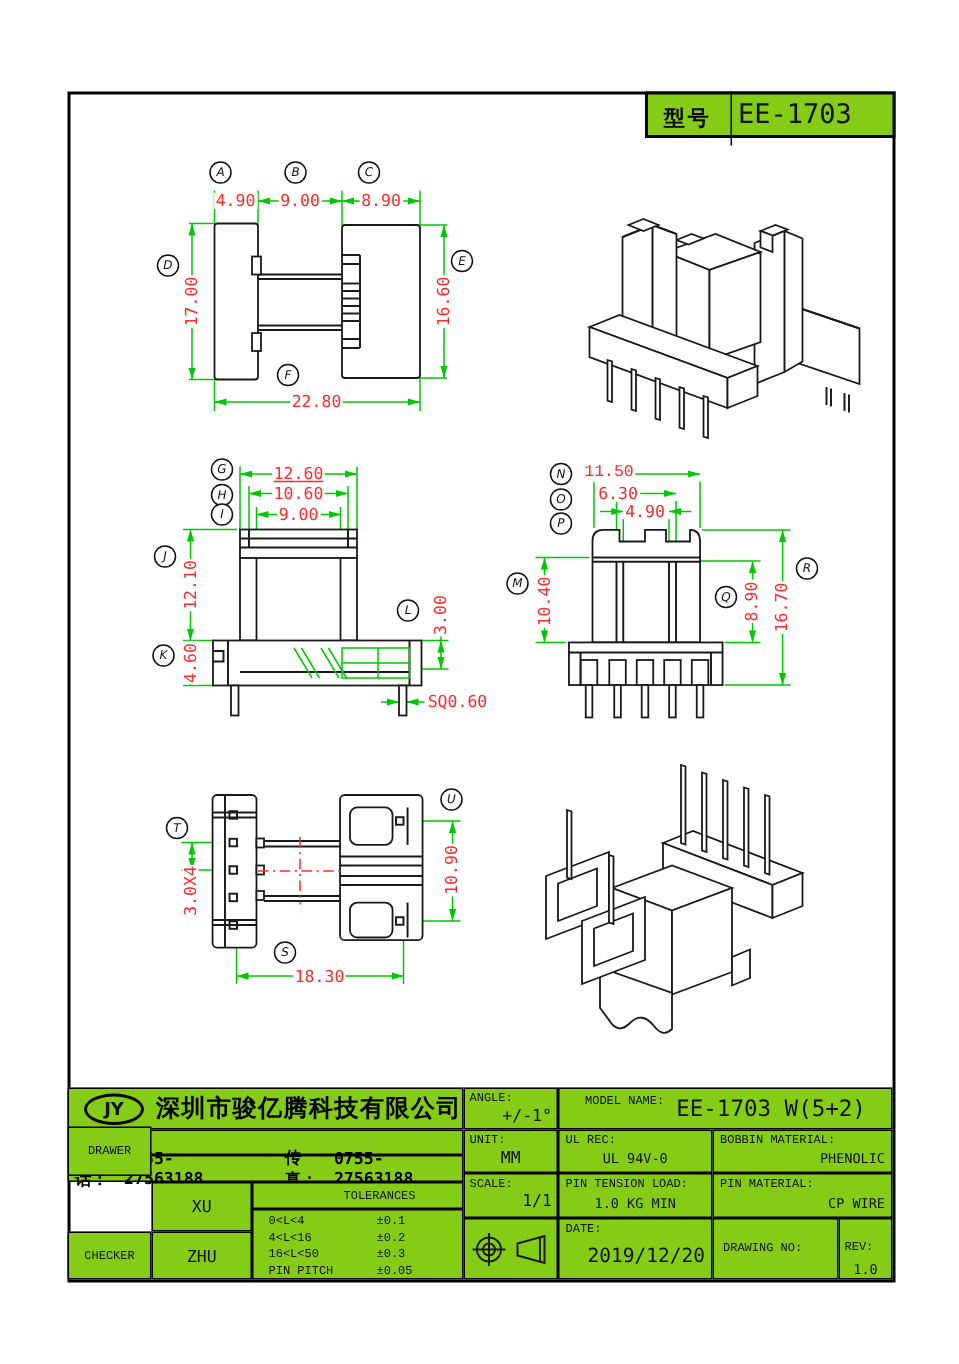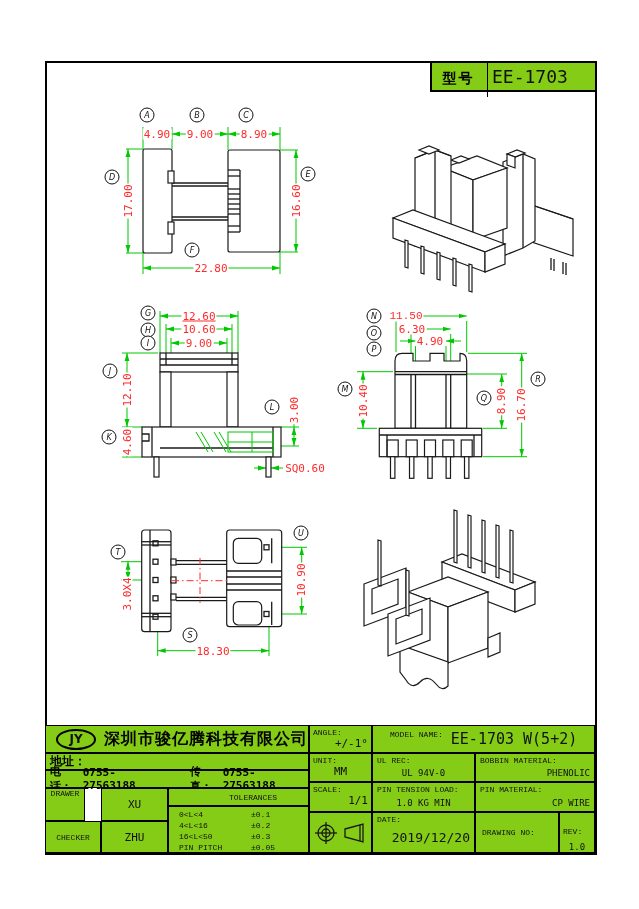--- a/index.html
+++ b/index.html
@@ -383,21 +383,21 @@
 <div class="cell cjk" style="left:45px;top:753px;width:264px;height:17px;display:flex;align-items:center;padding-left:4px;font-size:12px;">
   <span>地址：</span>
 </div>
 <div class="cell cjk" style="left:45px;top:770px;width:264px;height:18px;display:flex;align-items:center;padding-left:4px;font-size:11px;">
   <span>电话：</span>
   <span style="font-family:'DejaVu Sans Mono',monospace;">0755-27563188</span>
   <span style="width:22px;"></span>
   <span>传真：</span>
   <span style="font-family:'DejaVu Sans Mono',monospace;">0755-27563188</span>
 </div>
-<div class="cell" style="left:45px;top:788px;width:40px;height:33px;display:flex;justify-content:center;">
+<div class="cell" style="left:45px;top:751px;width:56px;height:33px;display:flex;align-items:center;justify-content:center;">
     <span class="lbl">DRAWER</span>
   </div>
 <div class="cell" style="left:101px;top:788px;width:67px;height:33px;display:flex;align-items:center;justify-content:center;">
     <span class="val">XU</span>
   </div>
 <div class="cell" style="left:45px;top:821px;width:56px;height:32px;display:flex;align-items:center;justify-content:center;">
     <span class="lbl">CHECKER</span>
   </div>
 <div class="cell" style="left:101px;top:821px;width:67px;height:32px;display:flex;align-items:center;justify-content:center;">
     <span class="val">ZHU</span>

